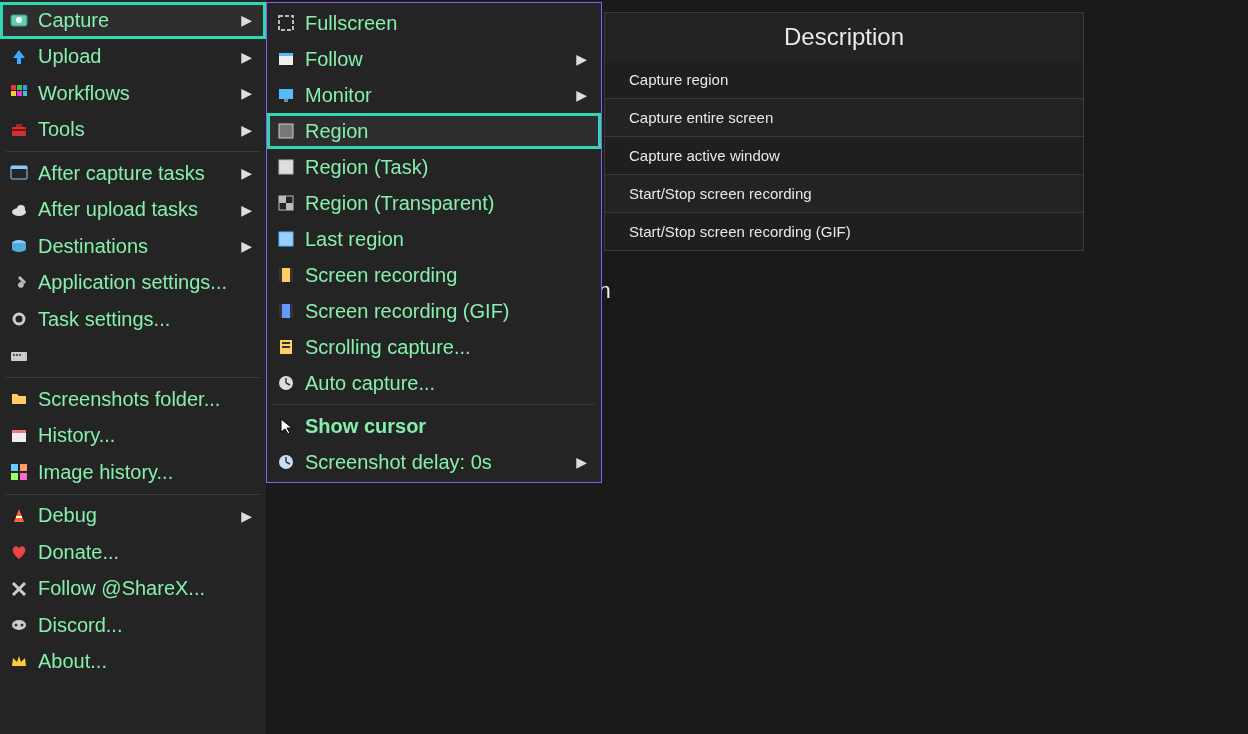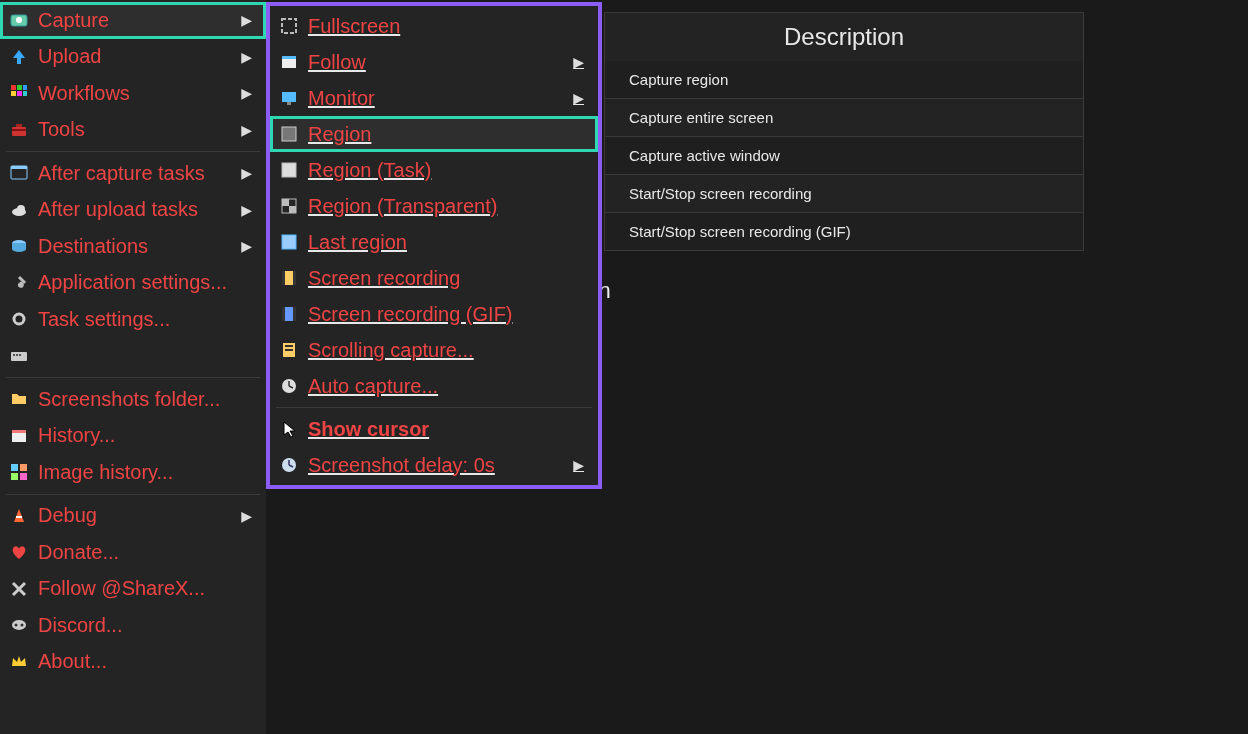--- a/index.html
+++ b/index.html
@@ -30,21 +30,21 @@
   }
   .menu-item .icon {
     width: 22px; height: 22px;
     margin-right: 8px;
     display: flex; align-items: center; justify-content: center;
     font-size: 16px;
   }
   .menu-item .label {
     flex: 1;
     font-size: 20px;
-    color: #ef4444;
+    color: #86efac;
   }
   .menu-item .arrow {
     font-size: 14px;
     color: #ddd;
     margin-right: 6px;
   }
   .sep {
     height: 1px;
     background: #3a3a3a;
     margin: 3px 6px;
@@ -53,23 +53,22 @@
     outline: 3px solid #2fd7b3;
     outline-offset: -3px;
     background: #2e2e2e;
   }
 
   .submenu {
     position: absolute;
     left: 266px; top: 2px;
     width: 336px;
     background: #242424;
-    border: 4px solid #8b5cf6;
+    border: 1px solid #8b5cf6;
     padding: 2px 0;
-    text-decoration: underline;
   }
   .submenu .menu-item { height: 36px; }
   .submenu .menu-item .label { font-size: 20px; }
   .submenu .bold .label { font-weight: 700; }
 
   .table-area {
     position: absolute;
     left: 604px;
     top: 12px;
     width: 480px;

